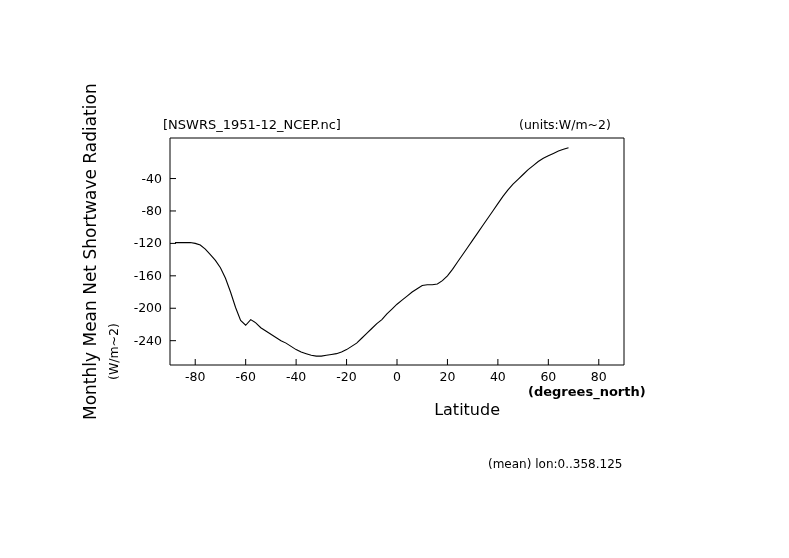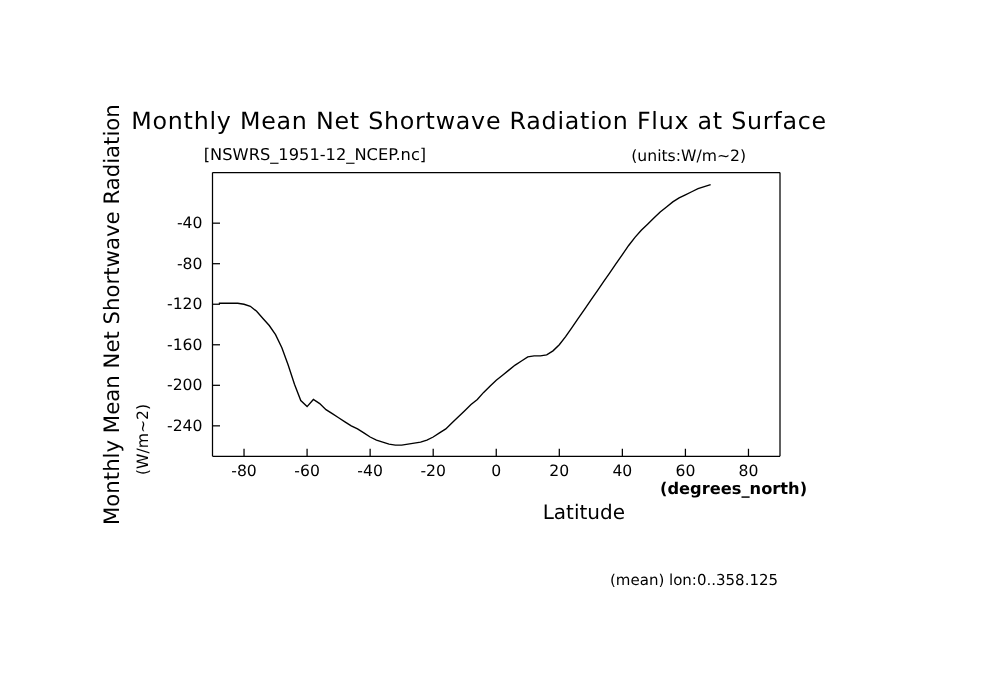--- a/index.html
+++ b/index.html
@@ -31,21 +31,21 @@
     letter-spacing: 0.6px;
     white-space: nowrap;
   }
   #dataset-label {
     left: 163px;
     top: 117px;
     font-size: 13px;
     white-space: nowrap;
   }
   #units-label {
-    left: 505px;
+    left: 519px;
     top: 117px;
     font-size: 12.5px;
     white-space: nowrap;
   }
   #ylabel-rot {
     left: -70px;
     top: 250px;
     width: 320px;
     text-align: center;
     font-size: 17px;
@@ -82,21 +82,20 @@
     font-size: 12.5px;
     font-family: "DejaVu Sans", sans-serif;
     fill: #000000;
   }
 </style>
 </head>
 <body>
 
 <div id="stage">
 
-  <div class="abs" id="chart-title">Monthly Mean Net Shortwave Radiation Flux at Surface</div>
   <div class="abs" id="dataset-label">[NSWRS_1951-12_NCEP.nc]</div>
   <div class="abs" id="units-label">(units:W/m~2)</div>
 
   <div class="abs" id="ylabel-rot">Monthly Mean Net Shortwave Radiation</div>
 
   <div class="abs" id="xlabel">Latitude</div>
   <div class="abs" id="xunits-label">(degrees_north)</div>
 
   <div class="abs" id="footer-note">(mean) lon:0..358.125</div>
 

